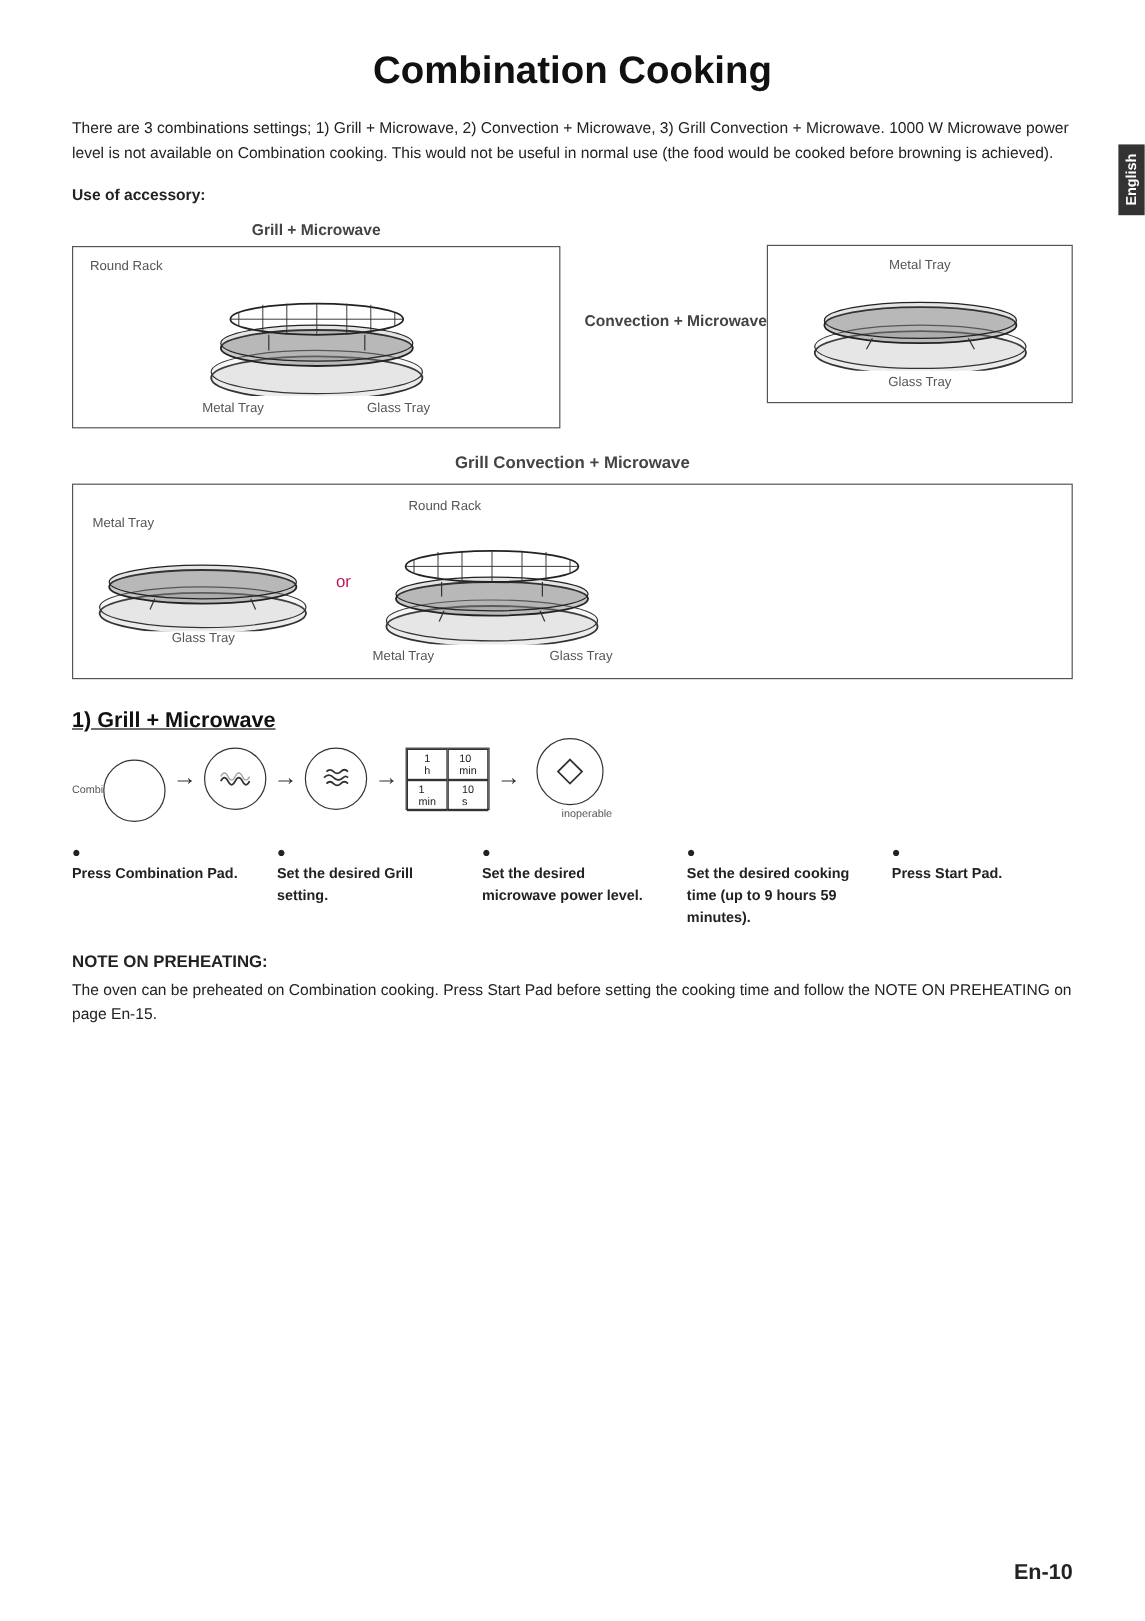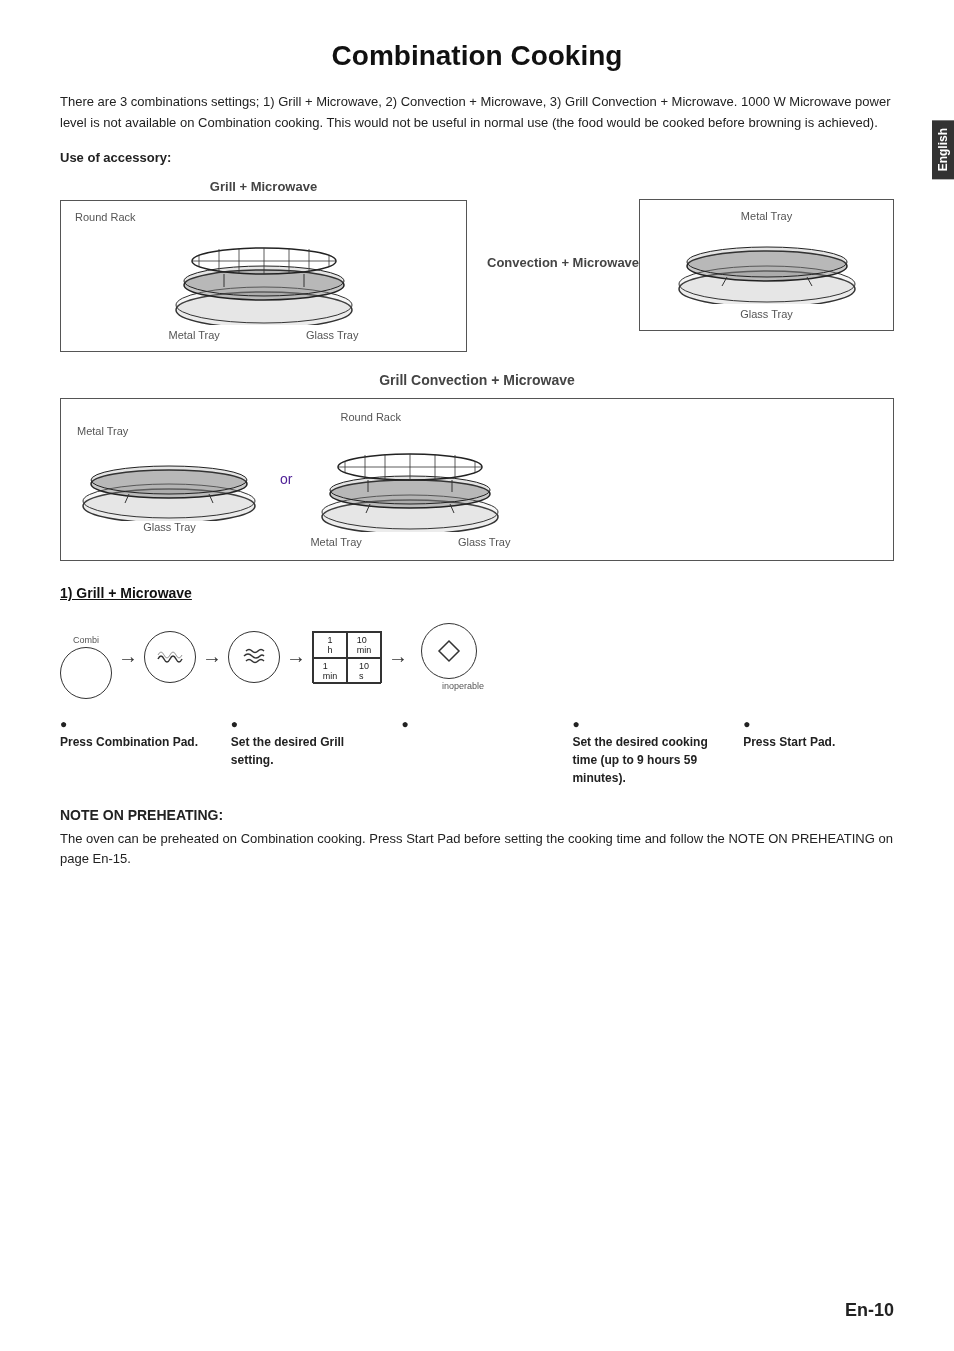--- a/index.html
+++ b/index.html
@@ -27,21 +27,21 @@
       font-size: 12px;
       font-weight: bold;
     }
 
     .page-content {
       padding: 40px 60px 40px 60px;
     }
 
     h1.page-title {
       text-align: center;
-      font-size: 28px;
+      font-size: 32px;
       font-weight: bold;
       margin-bottom: 20px;
       color: #111;
     }
 
     .intro-text {
       font-size: 13px;
       line-height: 1.6;
       margin-bottom: 16px;
     }
@@ -90,34 +90,34 @@
     .grill-conv-box {
       border: 1px solid #555;
       padding: 12px 16px;
       display: flex;
       align-items: center;
       gap: 10px;
     }
 
     .or-text {
       font-size: 14px;
-      color: #4c1d95;
+      color: #be185d;
       padding: 0 8px;
     }
 
     
     .steps-section {
       margin-bottom: 20px;
     }
 
     .steps-title {
-      font-size: 14px;
+      font-size: 18px;
       font-weight: bold;
       color: #111;
-      margin-bottom: 14px;
+      margin-bottom: 2px;
       text-decoration: underline;
     }
 
     .steps-flow {
       display: flex;
       align-items: center;
       gap: 6px;
       margin-bottom: 16px;
     }
 
@@ -369,21 +369,21 @@
       </div>
 
     </div>
   </div>
 
   <div class="steps-section">
     <div class="steps-title">1) Grill + Microwave</div>
 
     <div class="steps-flow">
 
-      <div style="display:flex; flex-direction:column; align-items:center;margin-top:20px;">
+      <div style="display:flex; flex-direction:row; align-items:center;margin-top:20px;">
         <div style="font-size:9px; color:#555; margin-bottom:2px;">Combi</div>
         <div class="circle-btn"></div>
       </div>
 
       <div class="arrow">→</div>
 
       <div class="circle-btn">
         <svg width="28" height="16" viewBox="0 0 28 16">
           <path d="M2 10 Q5 4 8 10 Q11 16 14 10 Q17 4 20 10 Q23 16 26 10" fill="none" stroke="#333" stroke-width="1.5"></path>
           <path d="M2 6 Q5 0 8 6 Q11 12 14 6 Q17 0 20 6 Q23 12 26 6" fill="none" stroke="#333" stroke-width="1" opacity="0.5"></path>
@@ -428,20 +428,21 @@
       <div class="step-item">
         <span>●</span>
         <strong>Press Combination Pad.</strong>
       </div>
       <div class="step-item">
         <span>●</span>
         <strong>Set the desired Grill setting.</strong>
       </div>
       <div class="step-item">
         <span>●</span>
+        <strong>Set the desired microwave power level.</strong>
       </div>
       <div class="step-item">
         <span>●</span>
         <strong>Set the desired cooking time (up to 9 hours 59 minutes).</strong>
       </div>
       <div class="step-item">
         <span>●</span>
         <strong>Press Start Pad.</strong>
       </div>
     </div>

